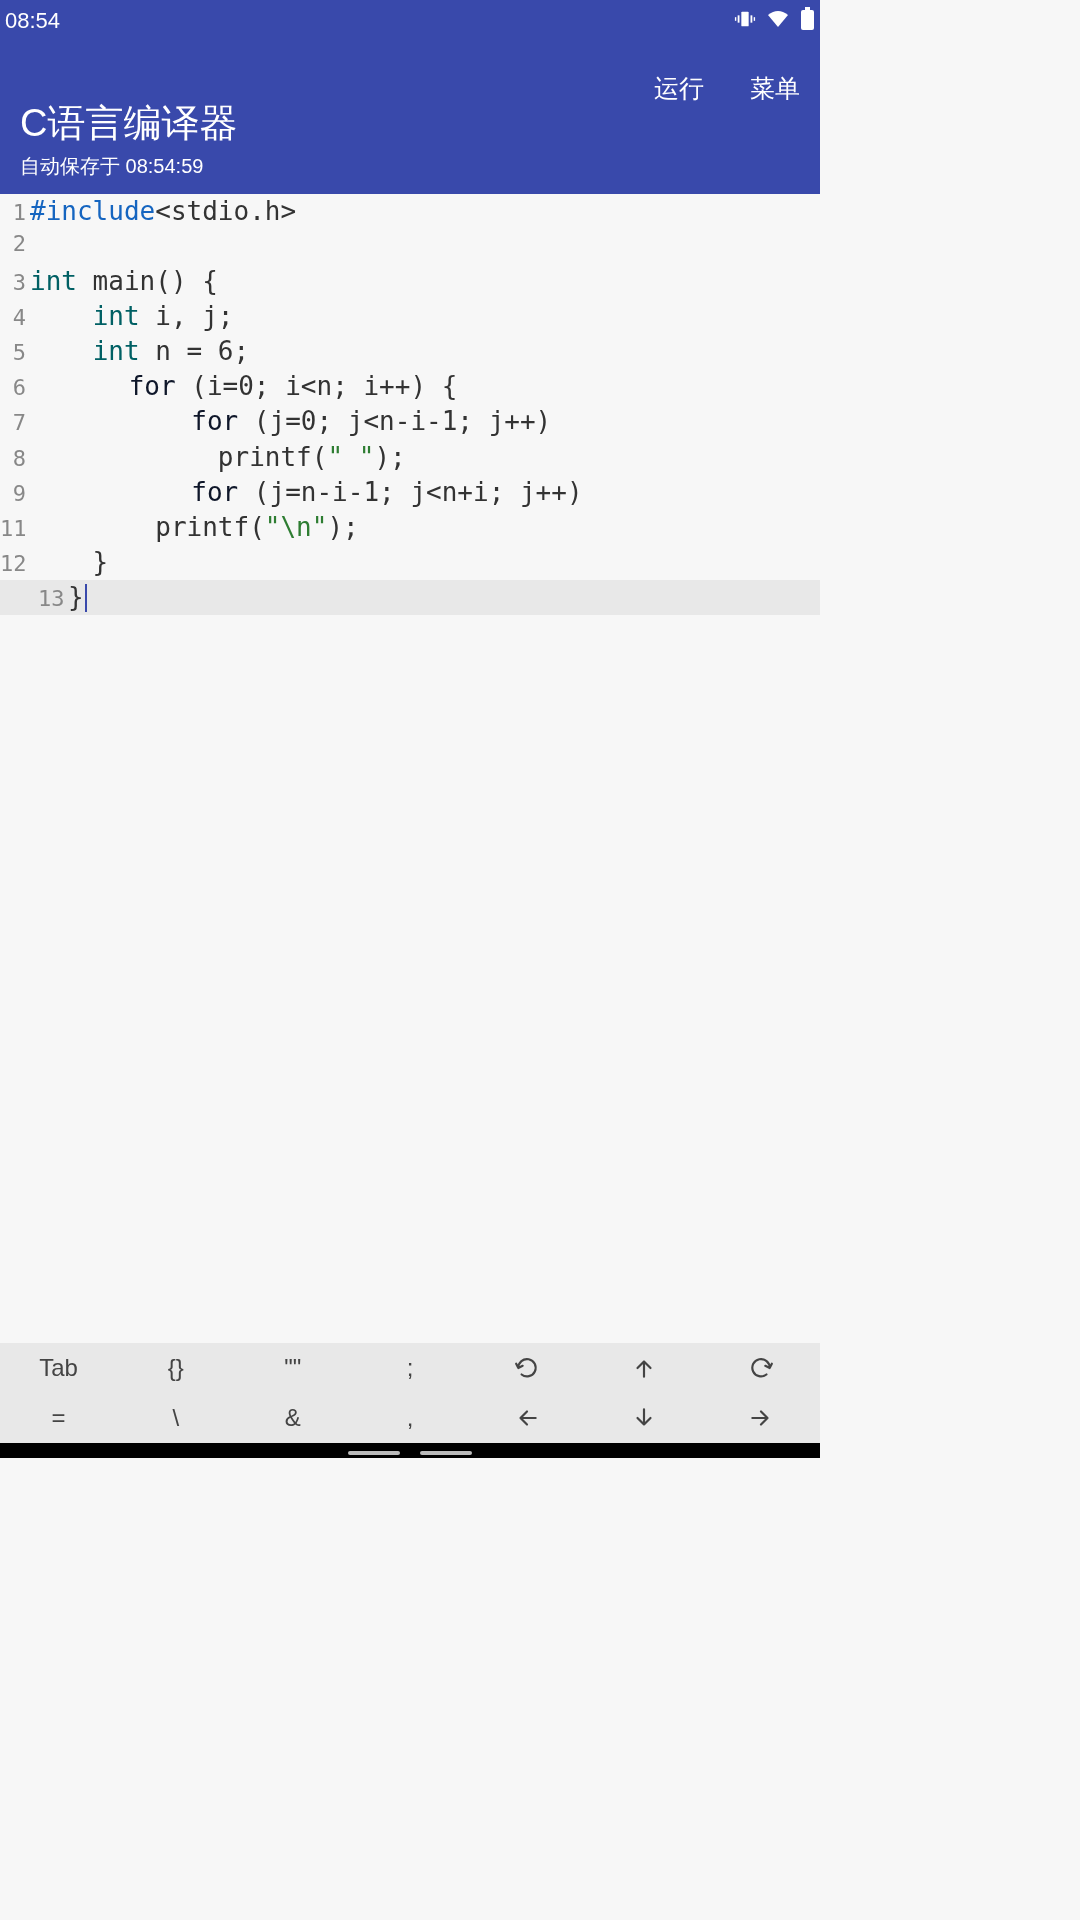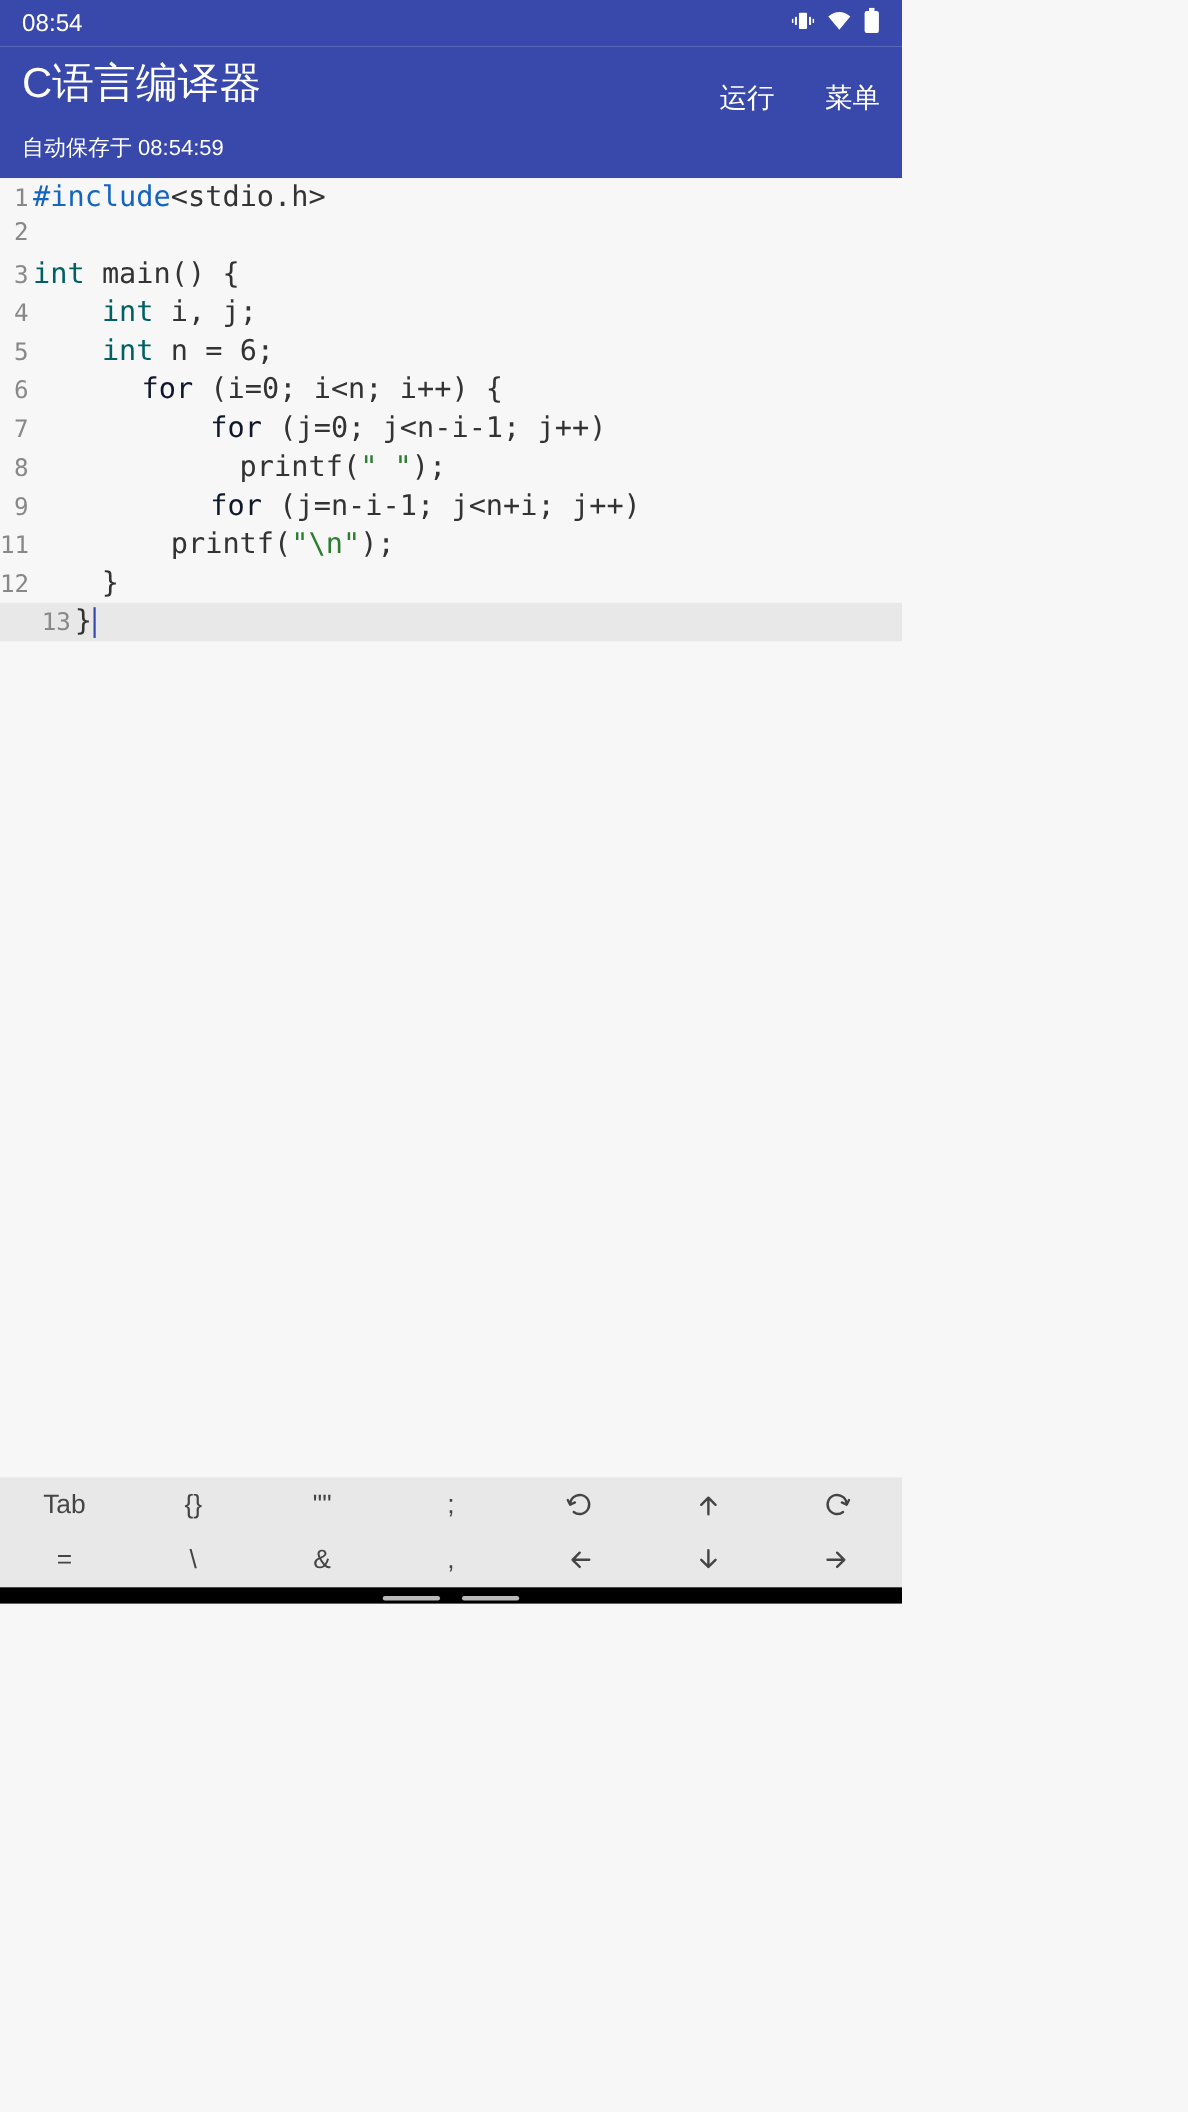--- a/index.html
+++ b/index.html
@@ -12,36 +12,36 @@
       background: #f7f7f7;
       position: relative;
       overflow: hidden;
     }
     .status-bar {
       background: #3949ab;
       height: 42px;
       display: flex;
       justify-content: space-between;
       align-items: center;
-      padding: 0 20px;
+      padding: 0 5px;
       color: white;
     }
     .status-time { font-size: 22px; font-weight: 500; }
     .status-icons { display: flex; gap: 10px; align-items: center; }
     .app-bar {
       background: #3949ab;
       color: white;
       padding: 8px 20px 14px 20px;
       display: flex;
       justify-content: space-between;
       align-items: flex-start;
     }
     .app-bar-left { display: flex; flex-direction: column; }
-    .app-title { font-size: 38px; font-weight: 500; }
-    .app-subtitle { font-size: 20px; font-weight: 400; margin-top: 20px; }
+    .app-title { font-size: 38px; font-weight: 500; margin-top: 48px; }
+    .app-subtitle { font-size: 20px; font-weight: 400; margin-top: 4px; }
     .app-bar-actions { display: flex; gap: 46px; align-items: center; margin-top: 22px; }
     .app-bar-btn { font-size: 25px; color: white; background: none; border: none; cursor: pointer; font-family: inherit; }
     .editor {
       flex: 1;
       display: flex;
       flex-direction: column;
       background: #f7f7f7;
       overflow-y: auto;
       font-family: 'Menlo', 'Consolas', monospace;
       font-size: 26px;

